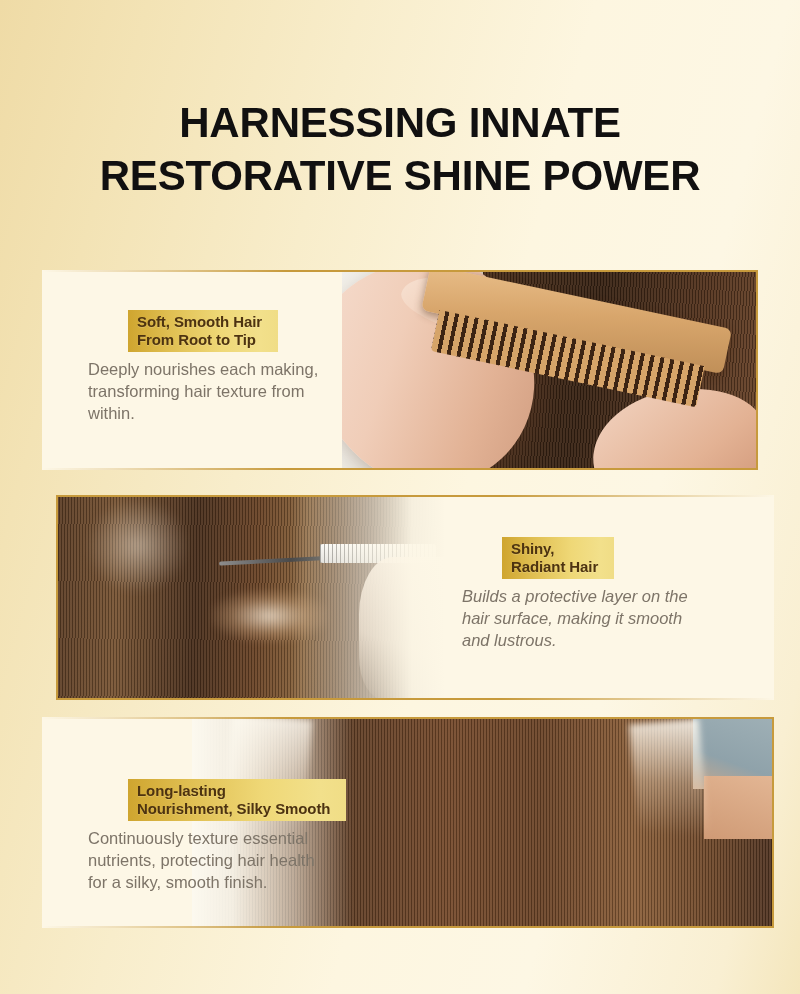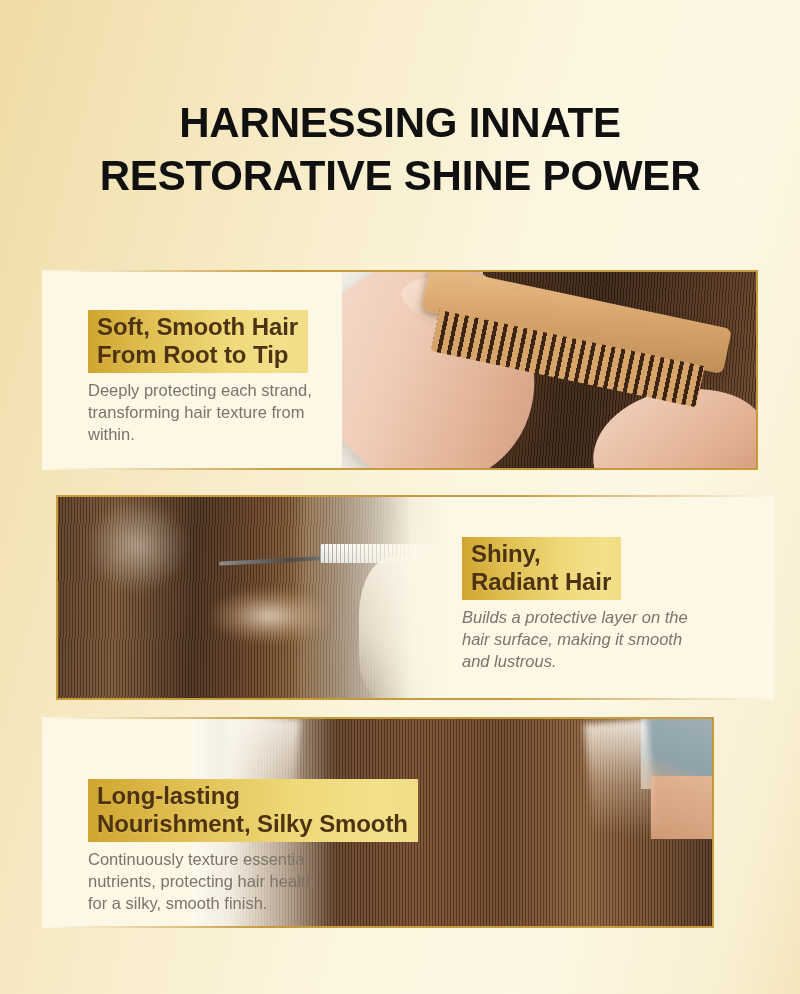--- a/index.html
+++ b/index.html
@@ -273,29 +273,30 @@
     background: linear-gradient(270deg, rgba(255,255,255,0) 0%, rgba(252,250,243,.5) 36%, rgba(253,250,240,.92) 74%, #fdfaf0 100%);
   }
 
   
   .text-block {
     position: absolute;
     z-index: 8;
   }
   .title-band {
     display: inline-block;
-    padding: 3px 10px 4px 9px;
+    padding: 3px 16px 4px 9px;
     background: linear-gradient(90deg, #cfa52f 0%, #e0bf52 28%, #efd877 62%, #f2e08b 88%, #f0dd86 100%);
     color: #4d3310;
     font-weight: bold;
-    font-size: 24px;
+    font-size: 15px;
     line-height: 1.17;
     letter-spacing: -0.1px;
     white-space: pre;
     text-shadow: 0 1px 0 rgba(255,255,255,.15);
+    margin-left: 40px;
   }
   .body-text {
     margin-top: 7px;
     color: #7d7468;
     font-size: 16.5px;
     line-height: 1.33;
     white-space: pre-line;
     max-width: 270px;
   }
   .body-text.wide { max-width: 290px; font-style: italic; }
@@ -320,21 +321,21 @@
       <div class="ph1-hand2"></div>
       <div class="ph1-comb">
         <div class="ph1-comb-body"></div>
         <div class="ph1-teeth"></div>
       </div>
     </div>
 
     <div class="text-block" style="left:46px; top:40px;">
       <div class="title-band">Soft, Smooth Hair
 From Root to Tip</div>
-      <div class="body-text">Deeply protecting each strand,
+      <div class="body-text">Deeply nourishes each making,
 transforming hair texture from
 within.</div>
     </div>
 
     <div class="frame fade-left">
       <div class="ln top"></div>
       <div class="ln bottom"></div>
       <div class="ln left"></div>
       <div class="ln right"></div>
     </div>
@@ -362,21 +363,21 @@
     </div>
 
     <div class="frame fade-right">
       <div class="ln top"></div>
       <div class="ln bottom"></div>
       <div class="ln left"></div>
       <div class="ln right"></div>
     </div>
   </div>
 
-  <div class="card" style="left:42px; top:717px; width:672px; height:211px;">
+  <div class="card" style="left:42px; top:717px; width:732px; height:211px;">
 
     <div class="photo photo3">
       <div class="ph3-hair"></div>
       <div class="ph3-sky"></div>
       <div class="ph3-skin"></div>
       <div class="ph3-gloss-a"></div>
       <div class="ph3-gloss-b"></div>
       <div class="ph3-fade"></div>
     </div>
 

